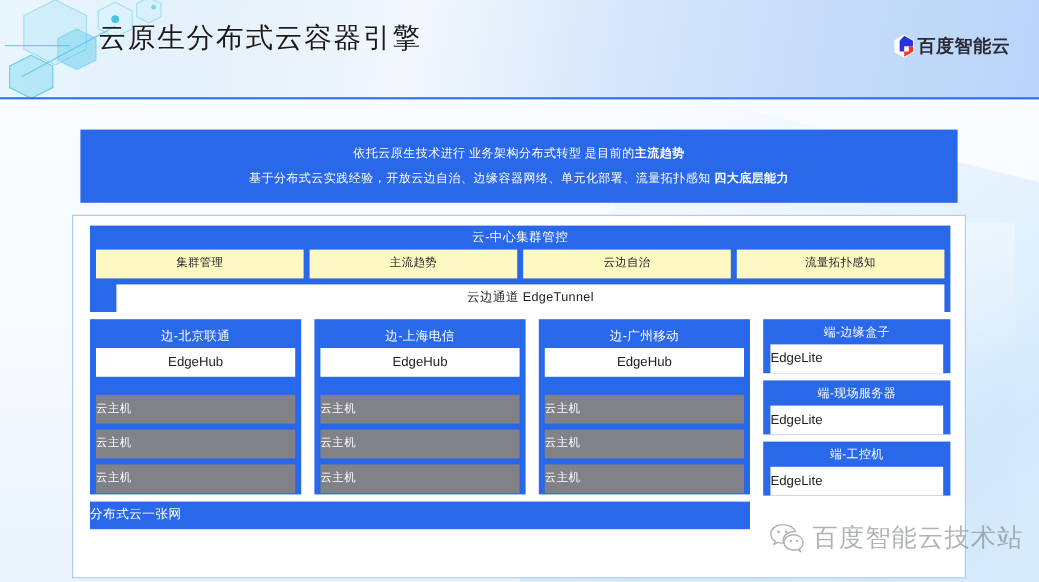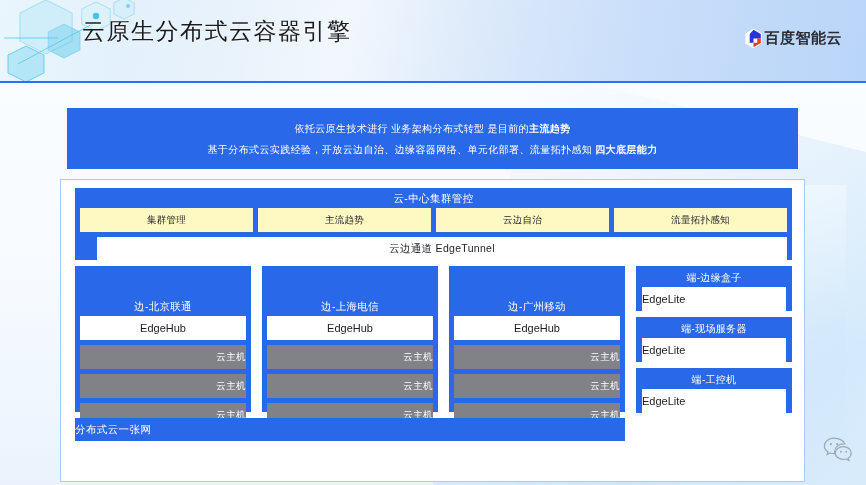--- a/index.html
+++ b/index.html
@@ -161,39 +161,37 @@
     flex: 1 1 0;
     background: #2a68ea;
     padding: 4px 5px 6px 5px;
   }
   .edge-title {
     height: 20px; line-height: 20px;
     text-align: center;
     color: #ffffff;
     font-size: 10.5px;
     letter-spacing: 0.3px;
-    margin-top: 26px;
   }
   .edge-hub {
     height: 24px; line-height: 24px;
     background: #ffffff;
     text-align: center;
     font-size: 11px;
     color: #1d1d22;
-    margin-bottom: 5px;
+    margin-bottom: 15px;
   }
   .vm {
     height: 24px; line-height: 24px;
     background: #808287;
-    text-align: right;
+    text-align: left;
     font-size: 9.5px;
     color: #ffffff;
     letter-spacing: 0.4px;
     margin-bottom: 5px;
-    padding-left: 24px;
   }
   .vm:last-child { margin-bottom: 0; }
 
   
   .term-region {
     position: absolute;
     left: 575px; top: 86px;
     width: 156px; height: 172px;
   }
   .term-card {
@@ -359,15 +357,16 @@
 
   <div class="watermark">
     <svg class="wm-icon" viewBox="0 0 30 26">
       <path d="M11 2.2 C5.6 2.2 1.4 5.7 1.4 9.9 c0 2.4 1.4 4.6 3.6 6 L4.1 18.6 l3.1 -1.6 c1.2 0.4 2.5 0.6 3.8 0.6 0.3 0 0.6 0 0.9 0 -0.2 -0.6 -0.3 -1.3 -0.3 -2 0 -4.3 4.2 -7.7 9.4 -7.7 0.3 0 0.6 0 0.9 0 C20.8 4.8 16.4 2.2 11 2.2 Z" fill="none" stroke="#6f7480" stroke-width="1.2"></path>
       <circle cx="7.8" cy="8.2" r="1.1" fill="#6f7480"></circle>
       <circle cx="14.2" cy="8.2" r="1.1" fill="#6f7480"></circle>
       <path d="M20.4 10.6 c-4.5 0 -8.1 2.9 -8.1 6.4 0 3.6 3.6 6.4 8.1 6.4 1 0 2 -0.1 2.9 -0.4 l2.6 1.4 -0.7 -2.2 c1.8 -1.2 3 -3 3 -5.2 0 -3.5 -3.6 -6.4 -7.8 -6.4 Z" fill="none" stroke="#6f7480" stroke-width="1.2"></path>
       <circle cx="18" cy="15.8" r="0.95" fill="#6f7480"></circle>
       <circle cx="23.2" cy="15.8" r="0.95" fill="#6f7480"></circle>
     </svg>
+    <span class="wm-text">百度智能云技术站</span>
   </div>
 
 </div>
 
 </body></html>

